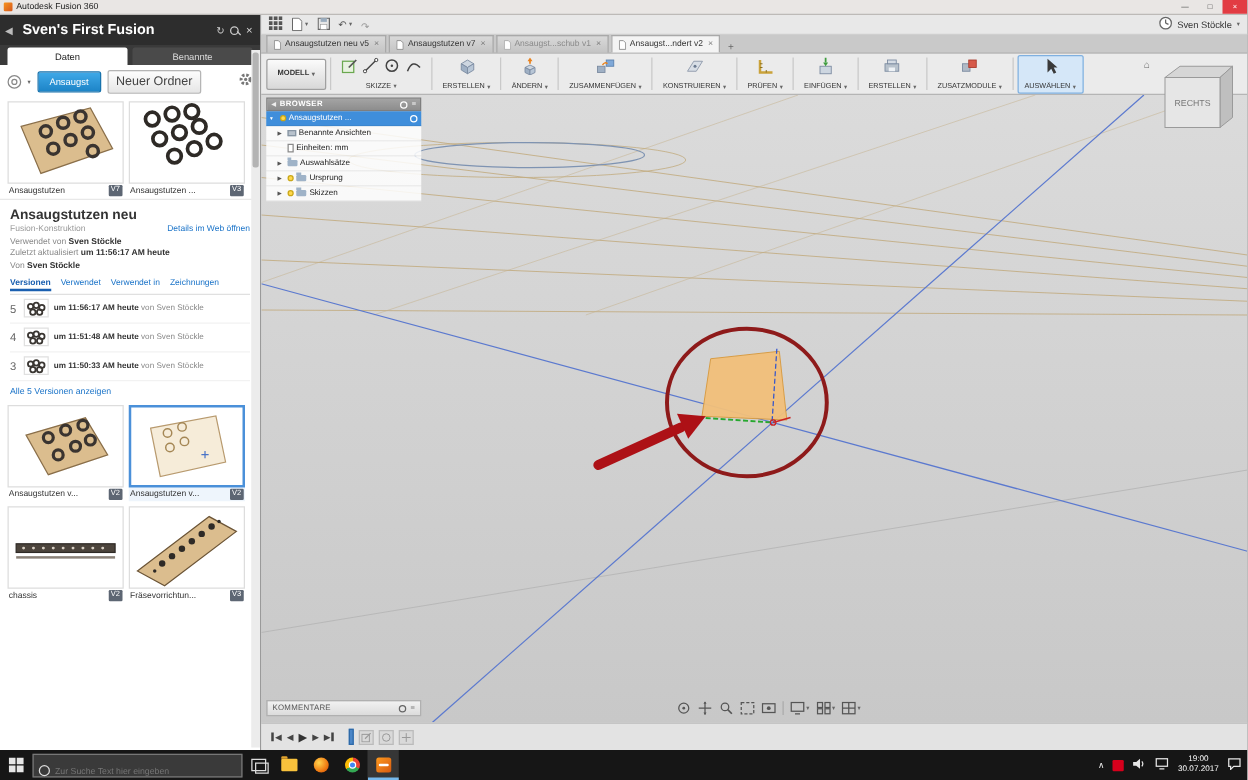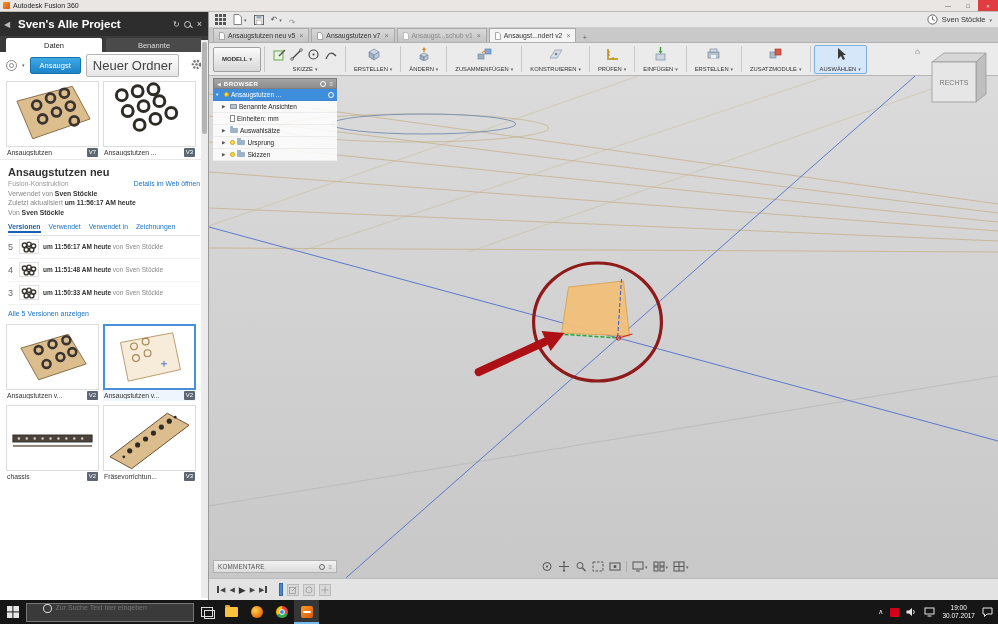--- a/index.html
+++ b/index.html
@@ -23,21 +23,21 @@
   .mag::after{content:"";position:absolute;width:4px;height:1.3px;background:#ccc;transform:rotate(45deg);right:-3px;bottom:-1px}
   .dp-close{color:#ddd;font-size:9px;margin:0 2px}
   .dp-tabs{height:16px;background:#3a3a3a;display:flex;align-items:flex-end;padding:0 6px;gap:4px}
   .dp-tab{flex:1;height:14px;display:flex;align-items:center;justify-content:center;font-size:7.5px;color:#ddd;background:#4a4a4a;border-radius:2px 2px 0 0}
   .dp-tab.active{background:#fff;color:#222}
   .dp-actions{height:26px;display:flex;align-items:center;padding:0 6px;gap:5px;background:#fff}
   .view-circle{width:11px;height:11px;border:1.5px solid #888;border-radius:50%;position:relative;display:inline-block}
   .view-circle::after{content:"";position:absolute;inset:2px;border:1px solid #888;border-radius:50%}
   .caret{font-size:5px;color:#666}
   .btn-upload{background:linear-gradient(#3fa9e8,#1d84c7);color:#fff;border:1px solid #1873ad;border-radius:2px;font-size:7.5px;padding:3px 9px;font-family:inherit}
-  .btn-folder{background:linear-gradient(#fdfdfd,#e6e6e6);color:#444;border:1px solid #b5b5b5;border-radius:2px;font-size:13px;padding:3px 6px;font-family:inherit}
+  .btn-folder{background:linear-gradient(#fdfdfd,#e6e6e6);color:#444;border:1px solid #b5b5b5;border-radius:2px;font-size:10px;padding:3px 6px;font-family:inherit}
   .gear-wrap{margin-left:auto}
   .dp-breadcrumb{height:14px;display:flex;align-items:center;gap:3px;padding:0 6px;font-size:7.5px;color:#555}
   .crumb-circle{width:8px;height:8px;border-radius:50%;background:#cfd6dd;border:1px solid #9aa4ad;display:inline-block}
   .dp-grid{display:flex;flex-wrap:wrap;gap:4px;padding:3px 6px 1px}
   .card{width:93px}
   .card-img{height:66px;background:#fff;border:1px solid #ddd;display:flex;align-items:center;justify-content:center;overflow:hidden}
   .card.selected{background:#eef5fc}
   .card.selected .card-img{border:2px solid #4a90d9}
   .card-meta{display:flex;align-items:center;gap:2px;padding:1px 1px;font-size:6.8px;color:#333}
   .card-label{flex:1;white-space:nowrap;overflow:hidden}
@@ -119,21 +119,21 @@
   .timeline{position:absolute;left:0;bottom:0;width:100%;height:22px;background:#e3e3e3;border-top:1px solid #bcbcbc;display:flex;align-items:center;padding:0 8px;gap:4px}
   .tl-btn{font-size:7px;color:#444;display:flex;align-items:center;gap:1px}
   .tl-btn.play{font-size:9px;color:#333}
   .tl-bar{width:2px;height:7px;background:#444}
   .tl-marker{width:4px;height:13px;background:#4a86c8;border:1px solid #2f6aa8;margin-left:8px}
   .tl-mini{width:12px;height:12px;border:1px solid #bbb;background:#d9d9d9;display:flex;align-items:center;justify-content:center}
 
   
   .taskbar{position:absolute;left:0;top:600px;width:100%;height:24px;background:#161616;display:flex;align-items:center;z-index:40}
   .tb-start{width:26px;height:100%;display:flex;align-items:center;justify-content:center}
-  .tb-search{width:168px;height:19px;background:#3a3a3a;border:1px solid #777;display:flex;align-items:flex-start;gap:4px;padding:0 16px}
+  .tb-search{width:168px;height:19px;background:#3a3a3a;border:1px solid #777;display:flex;align-items:flex-end;gap:4px;padding:0 4px}
   .cortana{width:9px;height:9px;border:1.5px solid #ddd;border-radius:50%}
   .tb-search input{background:transparent;border:none;outline:none;color:#c9c9c9;font-size:7px;width:130px;font-family:inherit}
   .tb-app{width:25px;height:100%;display:flex;align-items:center;justify-content:center}
   .tb-app.active{background:rgba(255,255,255,.14);box-shadow:inset 0 -2px 0 #76b9ed}
   .taskview{width:12px;height:10px;border:1px solid #ddd;position:relative;background:transparent}
   .taskview::before{content:"";position:absolute;left:2px;top:2px;right:-3px;bottom:-3px;border:1px solid #ddd}
   .folder-ico{width:13px;height:10px;background:#f9c23c;border-radius:1px;position:relative}
   .folder-ico::before{content:"";position:absolute;left:0;top:-2px;width:5px;height:2px;background:#e0a22e;border-radius:1px 1px 0 0}
   .ffx{width:12px;height:12px;border-radius:50%;background:radial-gradient(circle at 35% 35%,#ffd34d,#f07b12 60%,#c2480a)}
   .chrome{width:12px;height:12px;border-radius:50%;background:conic-gradient(#ea4335 0 33%,#34a853 33% 66%,#fbbc05 66% 100%);position:relative}
@@ -156,21 +156,21 @@
     <span class="win-ctrls">
       <span class="wc">—</span>
       <span class="wc">□</span>
       <span class="wc wc-close">×</span>
     </span>
   </div>
 
   <div class="data-panel">
     <div class="dp-header">
       <span class="dp-back">◀</span>
-      <span class="dp-title">Sven's Alle Project</span>
+      <span class="dp-title">Sven's First Fusion</span>
       <span class="dp-hico">↻</span>
       <span class="mag"></span>
       <span class="dp-close">×</span>
     </div>
     <div class="dp-tabs">
       <div class="dp-tab active">Daten</div>
       <div class="dp-tab">Benannte</div>
     </div>
     <div class="dp-actions">
       <span class="view-circle"></span>

